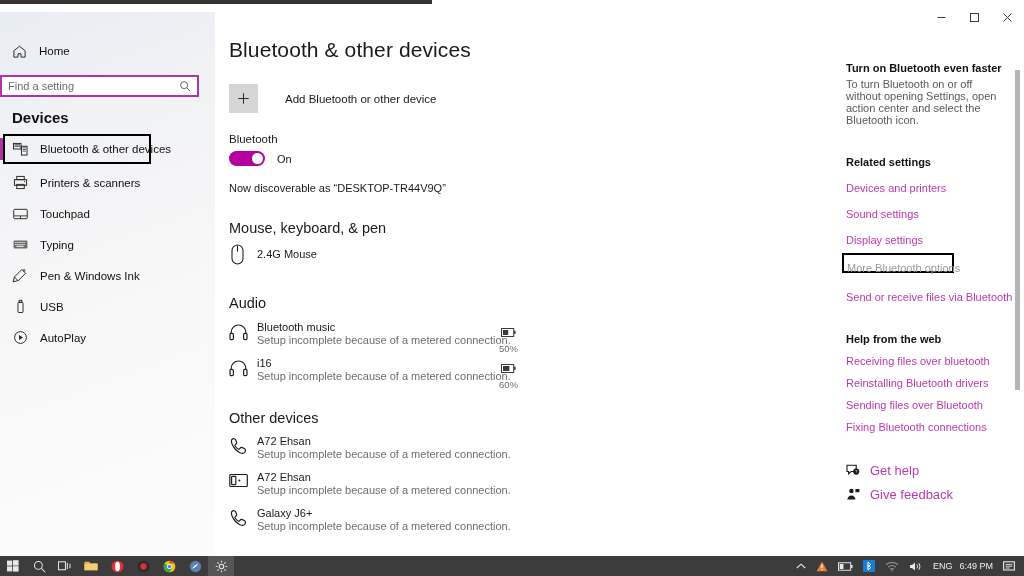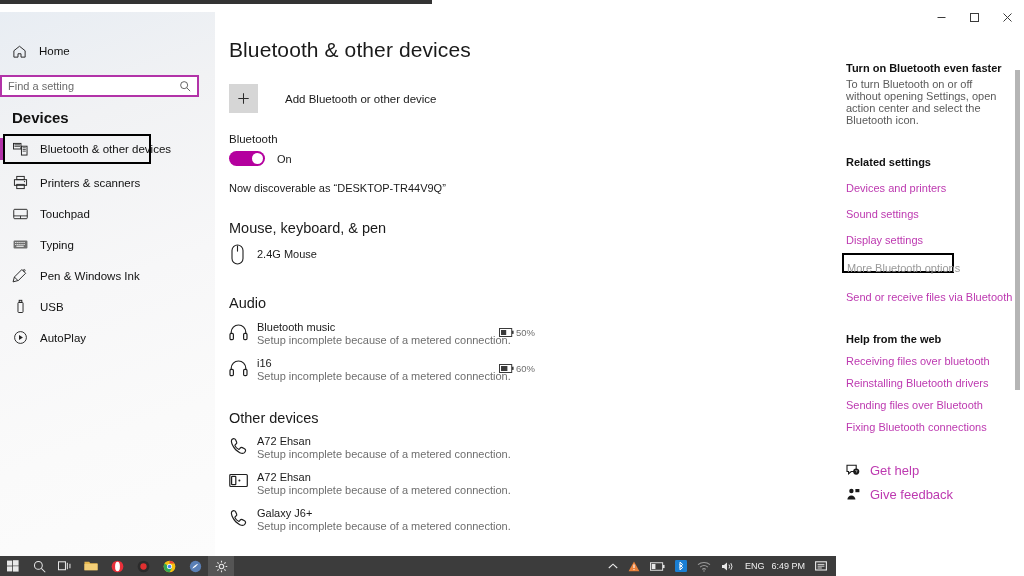--- a/index.html
+++ b/index.html
@@ -133,21 +133,21 @@
   }
   .dev-ico{
     width:28px; min-width:28px; display:flex; align-items:center; justify-content:flex-start;
     color:#1f1f1f; padding-top:2px;
   }
   .dev-text{ display:flex; flex-direction:column; gap:1px; }
   .dev-name{ font-size:11px; color:#1a1a1a; }
   .dev-sub{ font-size:11px; color:#6e6e6e; }
 
   .batt{
-    position:absolute; left:270px; top:2px; display:flex; flex-direction:row;
+    position:absolute; left:270px; top:2px; display:flex; flex-direction:column;
     align-items:center; gap:2px;
   }
   .batt-pct{ font-size:9.5px; color:#6e6e6e; }
 
   .dev-row.single{ align-items:center; }
   .dev-row.single .dev-name{ font-size:11px; }
 
   
   .right{
     position:absolute; left:842px; top:30px; width:182px; height:526px;
@@ -183,21 +183,21 @@
     position:absolute; right:4px; top:30px; width:5px; height:526px;
     background:transparent;
   }
   .scroll-thumb{
     position:absolute; right:4px; top:70px; width:5px; height:320px;
     background:#b5b5b5;
   }
 
   
   .taskbar{
-    position:absolute; left:0; bottom:0; width:836px; height:20px;
+    position:absolute; left:0; bottom:0; width:1024px; height:20px;
     background:#3c3c3c; display:flex; align-items:center;
   }
   .tb-left{ display:flex; align-items:center; }
   .tk{
     width:26px; height:20px; display:flex; align-items:center; justify-content:center;
     color:#e8e8e8;
   }
   .tk.active{ background:#555555; }
   .tb-mid{ flex:1; }
   .tb-right{ display:flex; align-items:center; gap:0; padding-right:2px; }

